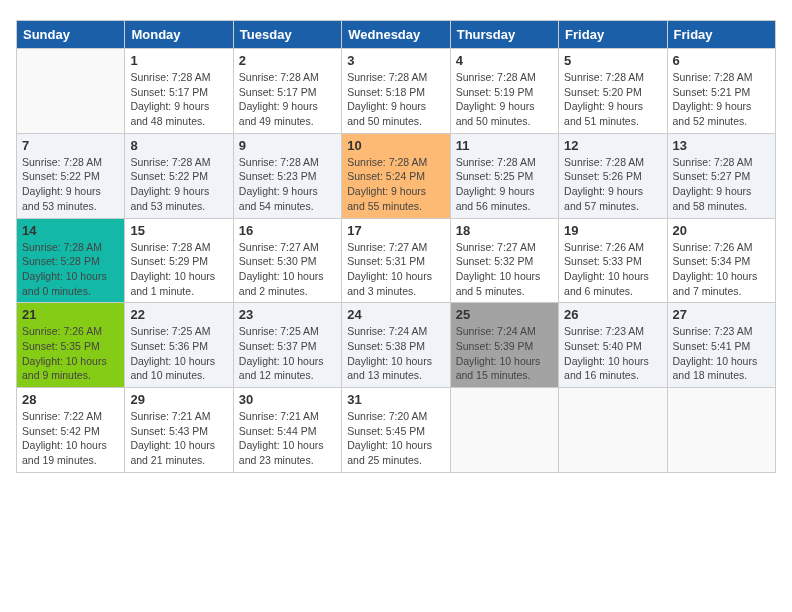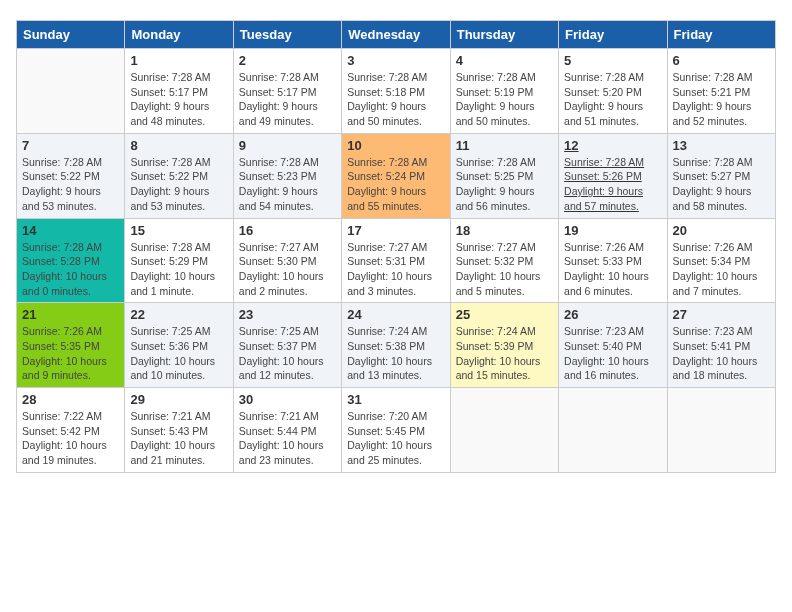--- a/index.html
+++ b/index.html
@@ -155,21 +155,21 @@
           <div class="day-info" style="white-space: pre-line;">Sunrise: 7:28 AM
 Sunset: 5:24 PM
 Daylight: 9 hours and 55 minutes.</div>
         </td>
         <td style="background-color: rgb(240, 244, 248);">
           <span class="day-number">11</span>
           <div class="day-info" style="white-space: pre-line;">Sunrise: 7:28 AM
 Sunset: 5:25 PM
 Daylight: 9 hours and 56 minutes.</div>
         </td>
-        <td style="background-color: rgb(240, 244, 248); text-decoration: underline;">
+        <td style="background-color: rgb(240, 244, 248);">
           <span class="day-number">12</span>
           <div class="day-info" style="white-space: pre-line;">Sunrise: 7:28 AM
 Sunset: 5:26 PM
 Daylight: 9 hours and 57 minutes.</div>
         </td>
         <td style="background-color: rgb(240, 244, 248);">
           <span class="day-number">13</span>
           <div class="day-info" style="white-space: pre-line;">Sunrise: 7:28 AM
 Sunset: 5:27 PM
 Daylight: 9 hours and 58 minutes.</div>
@@ -237,21 +237,21 @@
           <div class="day-info" style="white-space: pre-line;">Sunrise: 7:25 AM
 Sunset: 5:37 PM
 Daylight: 10 hours and 12 minutes.</div>
         </td>
         <td style="background-color: rgb(240, 244, 248);">
           <span class="day-number">24</span>
           <div class="day-info" style="white-space: pre-line;">Sunrise: 7:24 AM
 Sunset: 5:38 PM
 Daylight: 10 hours and 13 minutes.</div>
         </td>
-        <td style="background-color: #fef9c3;">
+        <td style="background-color: #a3a3a3;">
           <span class="day-number">25</span>
           <div class="day-info" style="white-space: pre-line;">Sunrise: 7:24 AM
 Sunset: 5:39 PM
 Daylight: 10 hours and 15 minutes.</div>
         </td>
         <td style="background-color: rgb(240, 244, 248);">
           <span class="day-number">26</span>
           <div class="day-info" style="white-space: pre-line;">Sunrise: 7:23 AM
 Sunset: 5:40 PM
 Daylight: 10 hours and 16 minutes.</div>

